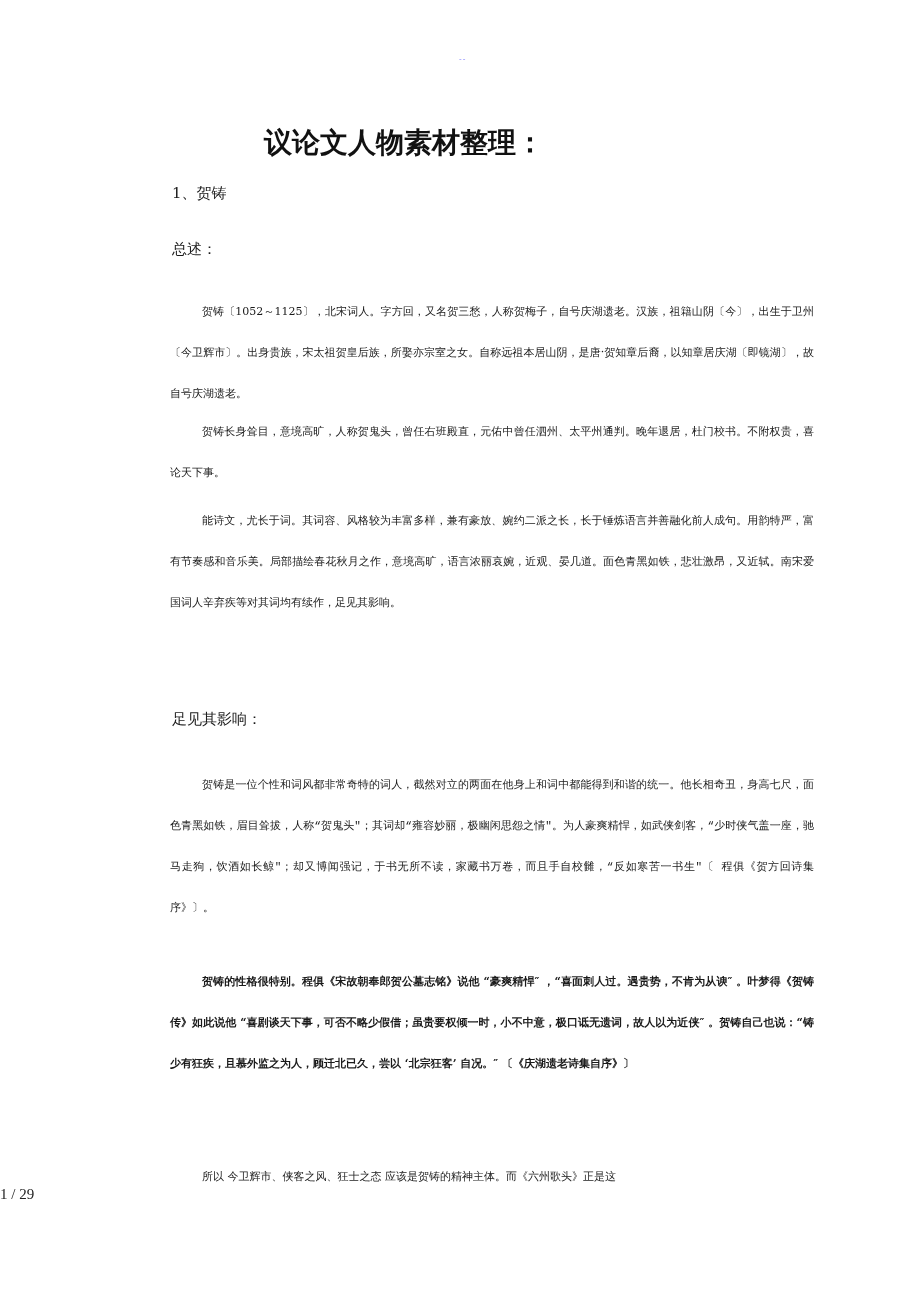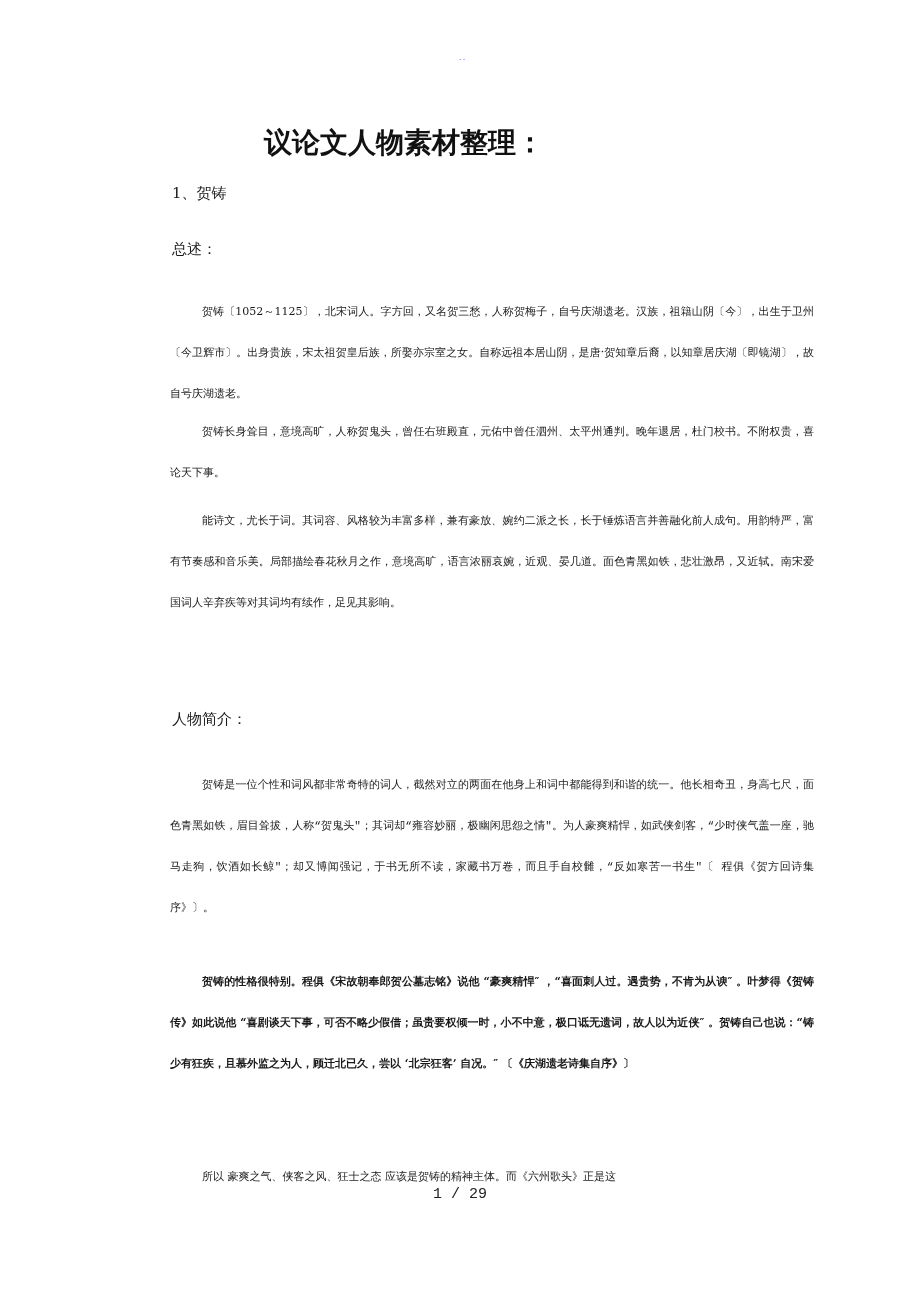--- a/index.html
+++ b/index.html
@@ -6,38 +6,38 @@
     body { width: 920px; height: 1302px; position: relative; overflow: hidden;
       font-family: "DejaVu Serif", "Liberation Serif", serif; color: #1a1a1a; }
     .header-mark { position: absolute; top: 55px; left: 459px; font-size: 8px; color: #8080ff;
       font-family: "Liberation Sans", sans-serif; letter-spacing: 1px; line-height: 8px; }
     .title { position: absolute; top: 124px; left: 0; width: 808px; text-align: center;
       font-size: 28px; font-weight: bold; font-family: "DejaVu Sans", "Liberation Sans", sans-serif; color: #111; }
     .content { position: absolute; left: 140px; width: 644px; }
     .line-item { position: absolute; font-size: 15px; white-space: nowrap; }
     .para { position: absolute; left: 16px; width: 644px; font-size: 11px; line-height: 41px;
       text-align: justify; text-indent: 32px; margin: 14px; }
-    .footer { position: absolute; top: 1186px; left: 0; width: 920px; text-align: center;
-      font-size: 15px; font-family: Liberation Mono, monospace; color: #222; }
+    .footer { position: absolute; top: 1186px; left: 0; width: 920px; text-align: left;
+      font-size: 15px; font-family: Liberation Serif, serif; color: #222; }
   </style>
 </head>
 <body>
 
 <div class="header-mark">--</div>
 
 <div class="title">议论文人物素材整理：</div>
 
 <div class="content" style="top:0;">
   <div class="line-item" style="top:184px; left:32px;">1、贺铸</div>
   <div class="line-item" style="top:240px; left:32px;text-align:right;">总述：</div>
 
   <p class="para" style="top:277px;">贺铸〔1052～1125〕，北宋词人。字方回，又名贺三愁，人称贺梅子，自号庆湖遗老。汉族，祖籍山阴〔今〕，出生于卫州〔今卫辉市〕。出身贵族，宋太祖贺皇后族，所娶亦宗室之女。自称远祖本居山阴，是唐·贺知章后裔，以知章居庆湖〔即镜湖〕，故自号庆湖遗老。</p>
   <p class="para" style="top:397px;">贺铸长身耸目，意境高旷，人称贺鬼头，曾任右班殿直，元佑中曾任泗州、太平州通判。晚年退居，杜门校书。不附权贵，喜论天下事。</p>
   <p class="para" style="top:486px;">能诗文，尤长于词。其词容、风格较为丰富多样，兼有豪放、婉约二派之长，长于锤炼语言并善融化前人成句。用韵特严，富有节奏感和音乐美。局部描绘春花秋月之作，意境高旷，语言浓丽哀婉，近观、晏几道。面色青黑如铁，悲壮激昂，又近轼。南宋爱国词人辛弃疾等对其词均有续作，足见其影响。</p>
 
-  <div class="line-item" style="top:710px; left:32px;">人物简介：</div>
+  <div class="line-item" style="top:710px; left:32px;">足见其影响：</div>
 
   <p class="para" style="top:751px;font-family:Liberation Mono, monospace;">贺铸是一位个性和词风都非常奇特的词人，截然对立的两面在他身上和词中都能得到和谐的统一。他长相奇丑，身高七尺，面色青黑如铁，眉目耸拔，人称“贺鬼头″；其词却“雍容妙丽，极幽闲思怨之情″。为人豪爽精悍，如武侠剑客，“少时侠气盖一座，驰马走狗，饮酒如长鲸″；却又博闻强记，于书无所不读，家藏书万卷，而且手自校雠，“反如寒苦一书生″〔 程俱《贺方回诗集序》〕。</p>
   <p class="para" style="top:947px;font-weight:bold;">贺铸的性格很特别。程俱《宋故朝奉郎贺公墓志铭》说他 “豪爽精悍″ ，“喜面刺人过。遇贵势，不肯为从谀″ 。叶梦得《贺铸传》如此说他 “喜剧谈天下事，可否不略少假借；虽贵要权倾一时，小不中意，极口诋无遗词，故人以为近侠″ 。贺铸自己也说：“铸少有狂疾，且慕外监之为人，顾迁北已久，尝以 ‘北宗狂客’ 自况。″ 〔《庆湖遗老诗集自序》〕</p>
-  <p class="para" style="top:1142px;">所以 豪爽之气、侠客之风、狂士之态 应该是贺铸的精神主体。而《六州歌头》正是这</p>
+  <p class="para" style="top:1142px;">所以 今卫辉市、侠客之风、狂士之态 应该是贺铸的精神主体。而《六州歌头》正是这</p>
 </div>
 
 <div class="footer">1 / 29</div>
 
 </body></html>

